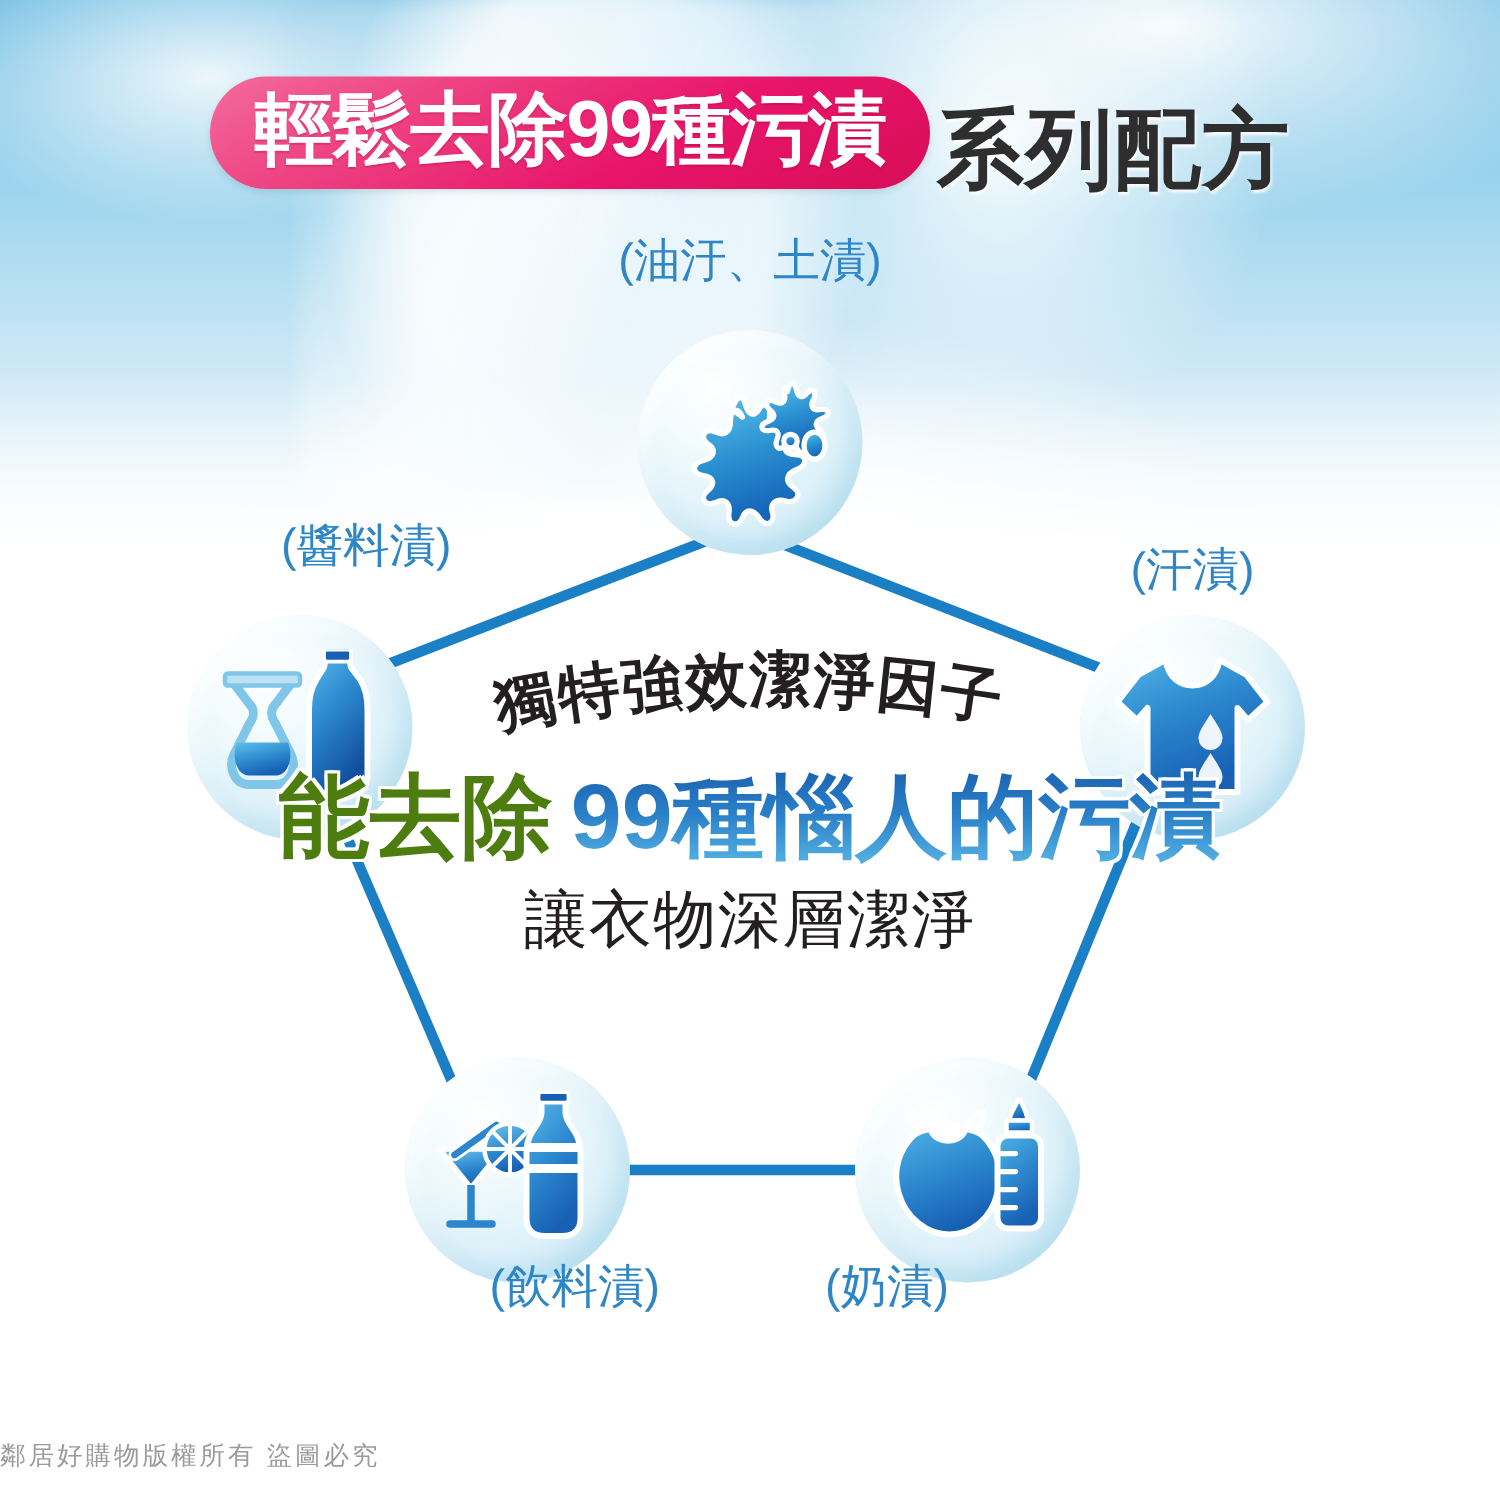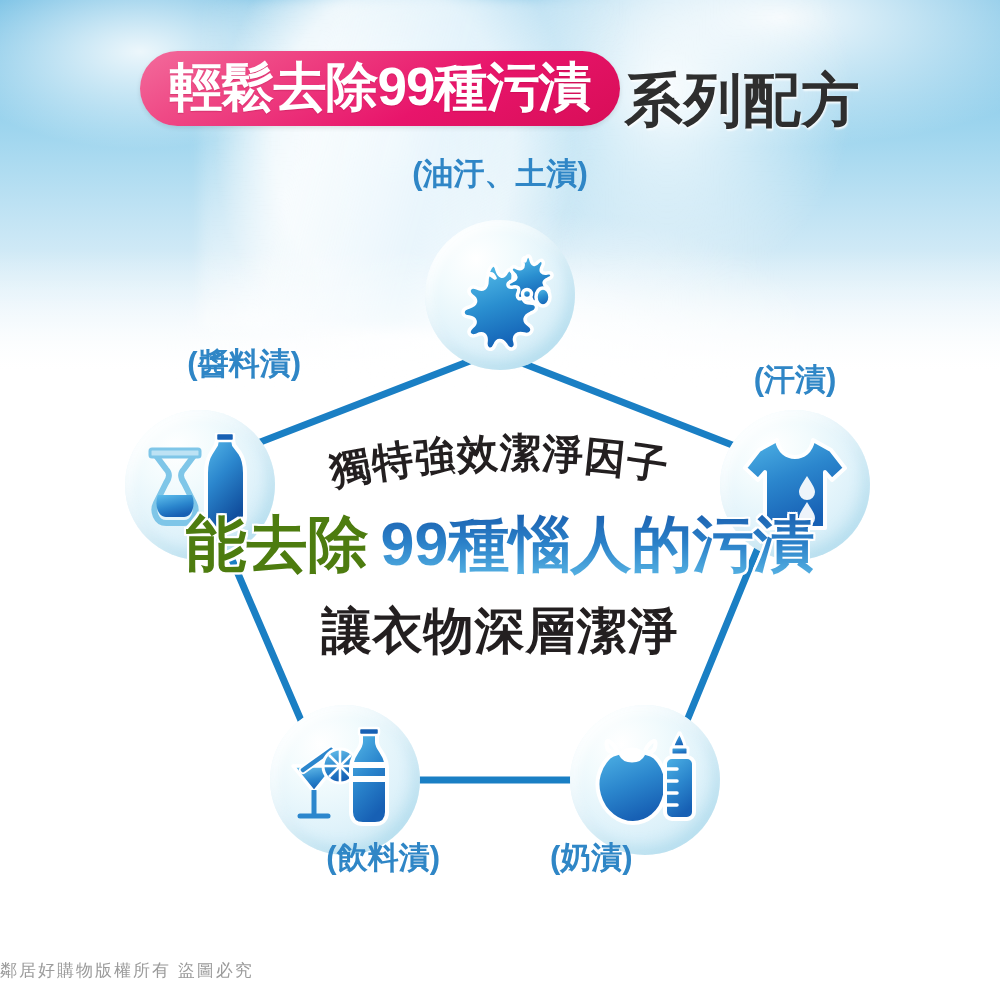--- a/index.html
+++ b/index.html
@@ -132,21 +132,21 @@
     left: 0; top: 0;
     width: 150px;
     height: 150px;
     display: flex;
     align-items: center;
     justify-content: center;
   }
   .node-label {
     position: absolute;
     font-size: 31px;
-    font-weight: bold;
+    font-weight: normal;
     color: #2f86c6;
     white-space: nowrap;
     line-height: 1;
   }
 
   
   .center-copy {
     position: absolute;
     left: 0; top: 440px;
     width: 1000px;
@@ -186,23 +186,23 @@
     background: linear-gradient(to bottom, #1b5fae 0%, #2a80c8 48%, #58b4e4 100%);
     -webkit-background-clip: text;
     background-clip: text;
     color: transparent;
     -webkit-text-fill-color: transparent;
     filter: drop-shadow(2px 0 0 #fff) drop-shadow(-2px 0 0 #fff)
             drop-shadow(0 2px 0 #fff) drop-shadow(0 -2px 0 #fff);
     margin-left: 12px;
   }
   .sub-line {
-    margin-top: 21px;
-    font-size: 50px;
-    font-weight: bold;
+    margin-top: 8px;
+    font-size: 42px;
+    font-weight: normal;
     color: #231f20;
     letter-spacing: 1px;
     text-shadow:
       2px 0 0 #fff, -2px 0 0 #fff, 0 2px 0 #fff, 0 -2px 0 #fff,
       2px 2px 0 #fff, -2px 2px 0 #fff, 2px -2px 0 #fff, -2px -2px 0 #fff;
   }
 
   
   .footer {
     position: absolute;

